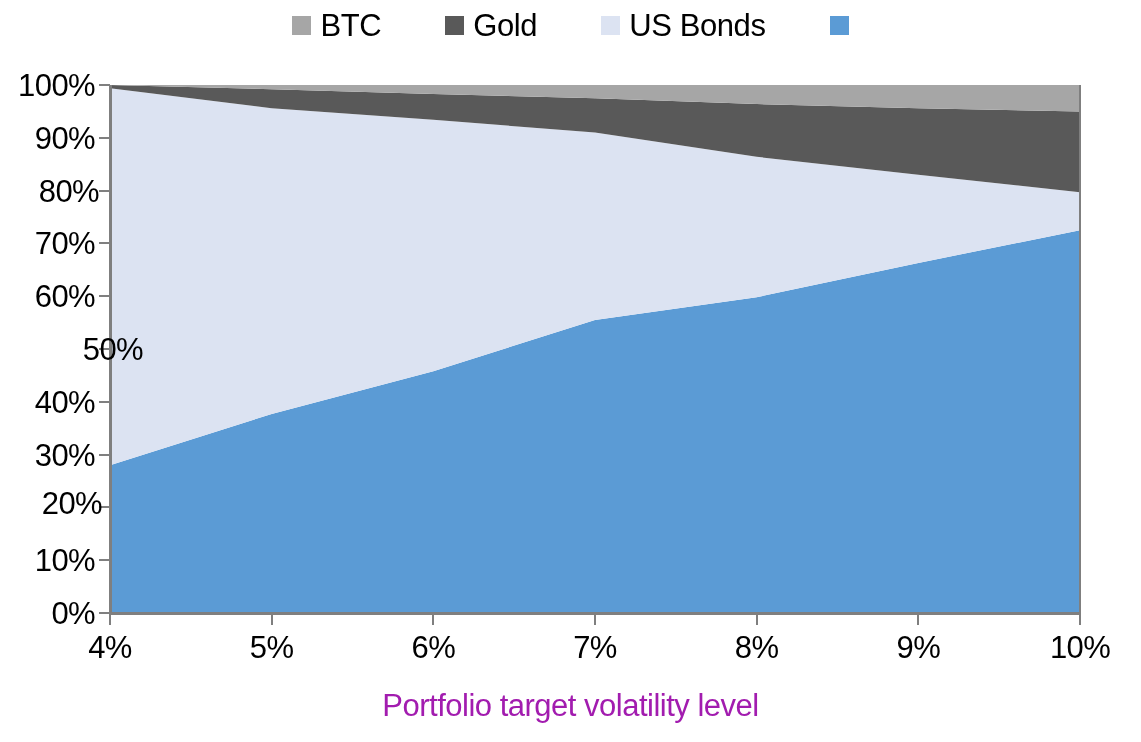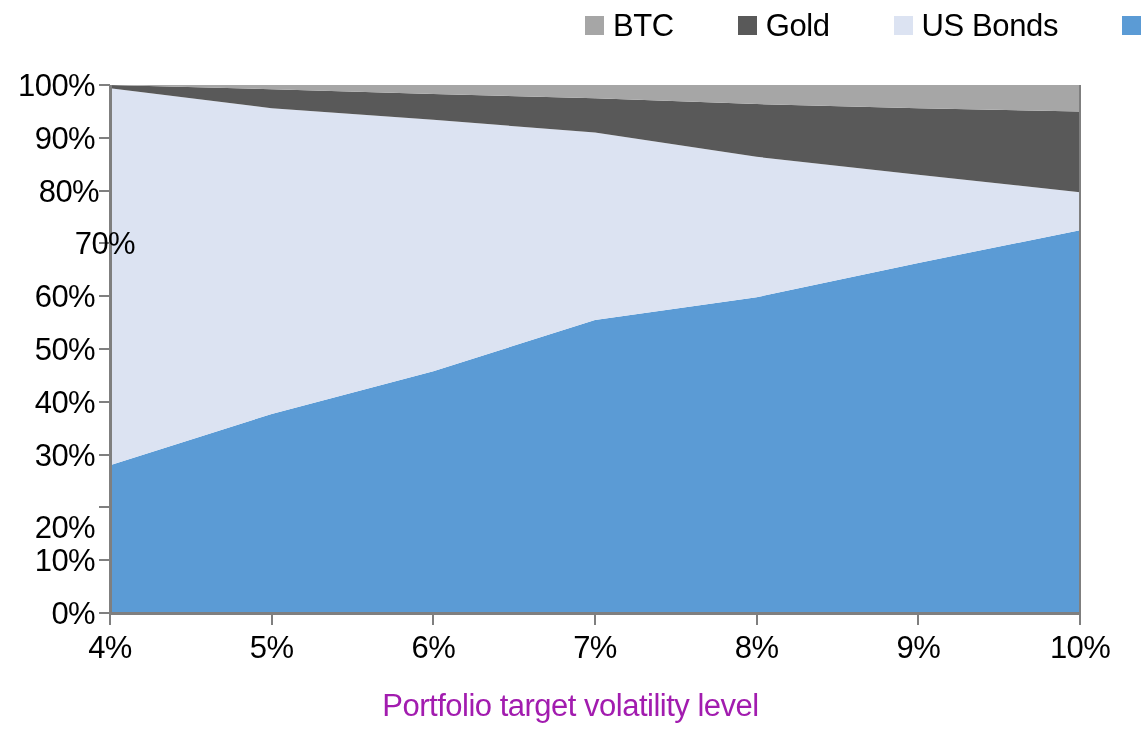--- a/index.html
+++ b/index.html
@@ -21,21 +21,21 @@
     inset: 0;
   }
 
   
   .legend {
     position: absolute;
     left: 0;
     top: 10px;
     width: 1141px;
     display: flex;
-    justify-content: flex-end;
+    justify-content: center;
     align-items: center;
     gap: 64px;
     pointer-events: none;
   }
   .legend-item {
     display: flex;
     align-items: center;
     gap: 9px;
     pointer-events: auto;
   }
@@ -154,26 +154,26 @@
           <line x1="756.6666666666666" y1="613" x2="756.6666666666666" y2="625" stroke="#7f7f7f" stroke-width="2" shape-rendering="crispEdges"></line>
           <line x1="918.3333333333334" y1="613" x2="918.3333333333334" y2="625" stroke="#7f7f7f" stroke-width="2" shape-rendering="crispEdges"></line>
           <line x1="1080" y1="613" x2="1080" y2="625" stroke="#7f7f7f" stroke-width="2" shape-rendering="crispEdges"></line>
         </g>
     </svg>
 
     <div id="ytick-layer">
         <div class="ytick" style="left: 0px; top: 85px;">100%</div>
         <div class="ytick" style="left: 0px; top: 137.8px;">90%</div>
         <div class="ytick" style="left: 4px; top: 190.6px;">80%</div>
-        <div class="ytick" style="left: 0px; top: 243.4px; margin-left: 40px;">70%</div>
+        <div class="ytick" style="left: 0px; top: 243.4px;">70%</div>
         <div class="ytick" style="left: 0px; top: 296.2px;">60%</div>
-        <div class="ytick" style="left: 0px; top: 349px;">50%</div>
+        <div class="ytick" style="left: 0px; top: 349px; padding-left: 48px;">50%</div>
         <div class="ytick" style="left: 0px; top: 401.8px;">40%</div>
         <div class="ytick" style="left: 0px; top: 454.6px;">30%</div>
-        <div class="ytick" style="left: 0px; top: 527px;">20%</div>
+        <div class="ytick" style="left: 0px; top: 503px; padding-left: 7px;">20%</div>
         <div class="ytick" style="left: 0px; top: 560.2px;">10%</div>
         <div class="ytick" style="left: 0px; top: 613px;">0%</div>
       </div>
     <div id="xtick-layer">
         <div class="xtick" style="left: 110px;">4%</div>
         <div class="xtick" style="left: 271.667px;">5%</div>
         <div class="xtick" style="left: 433.333px;">6%</div>
         <div class="xtick" style="left: 595px;">7%</div>
         <div class="xtick" style="left: 756.667px;">8%</div>
         <div class="xtick" style="left: 918.333px;">9%</div>

